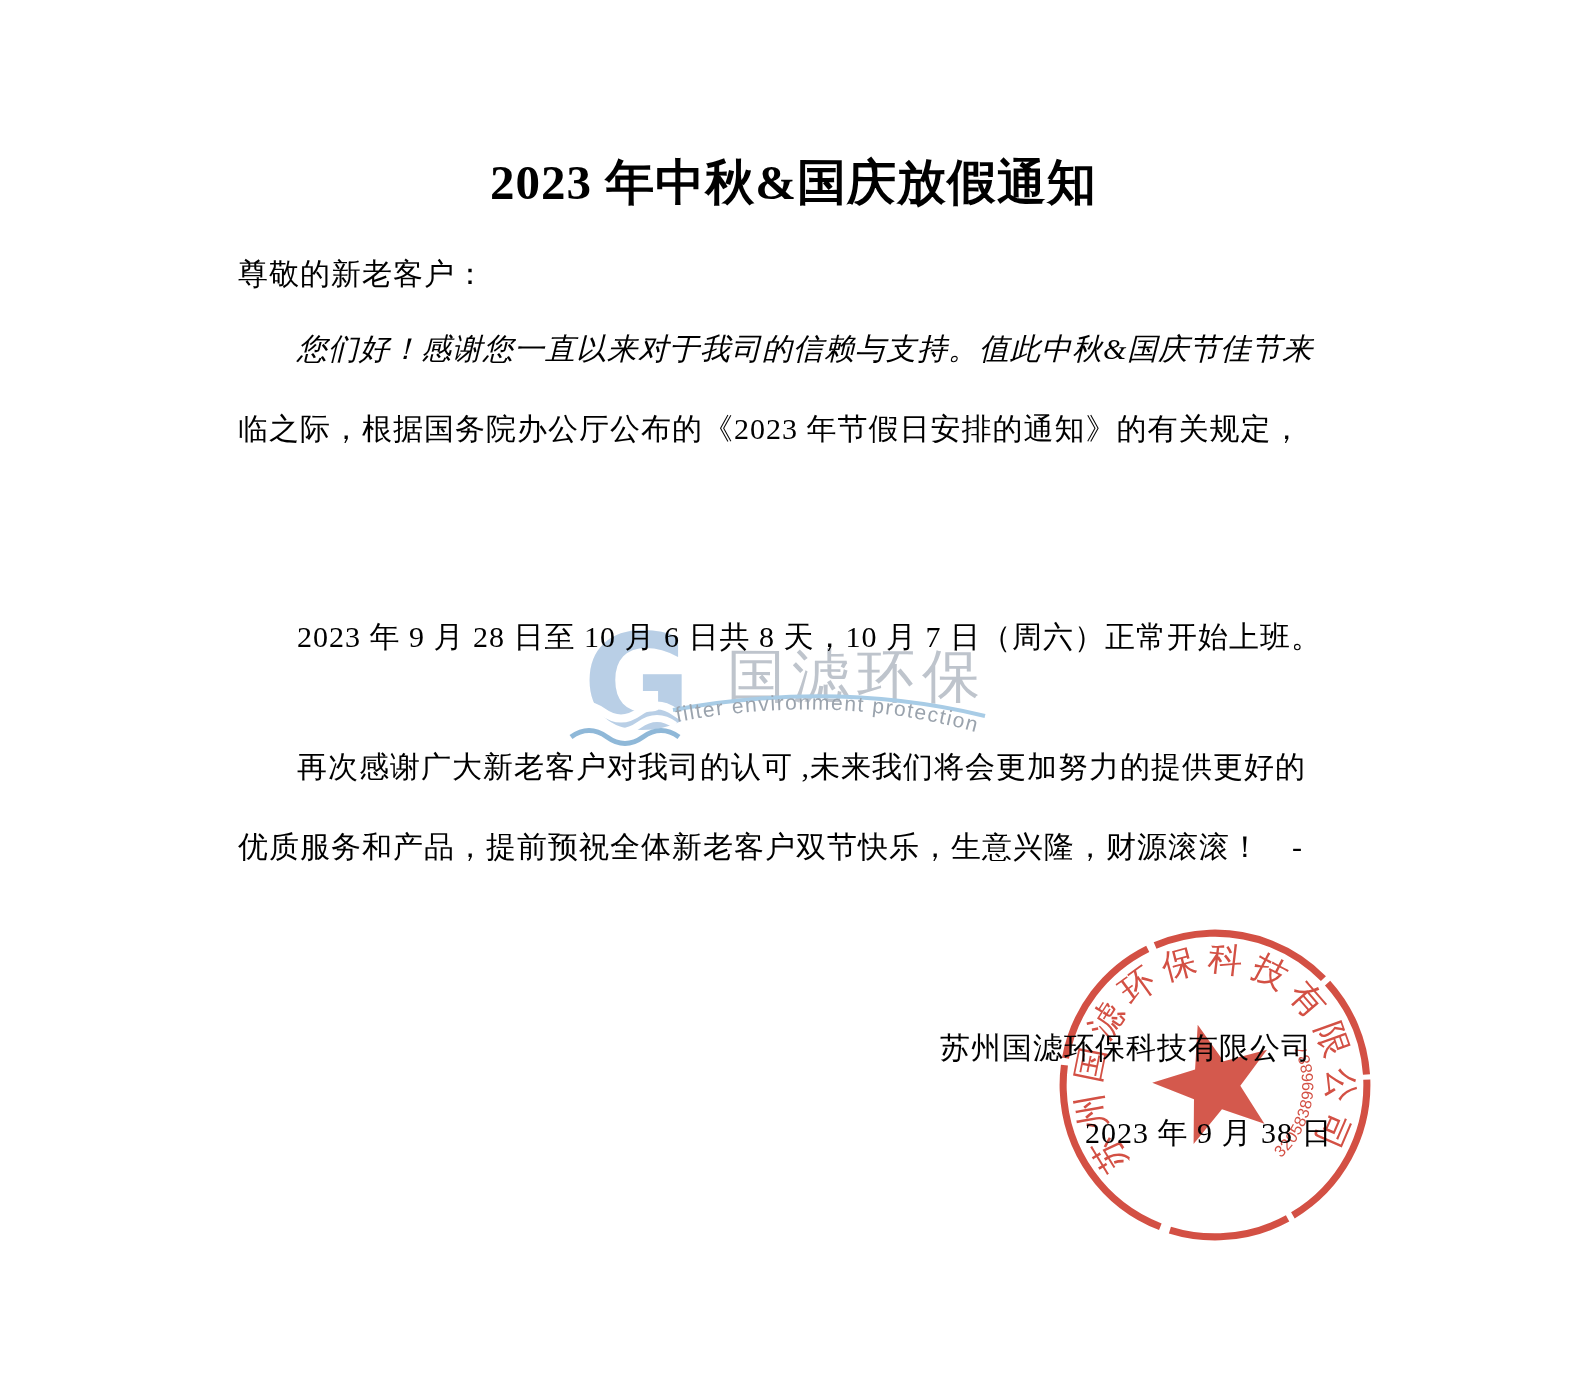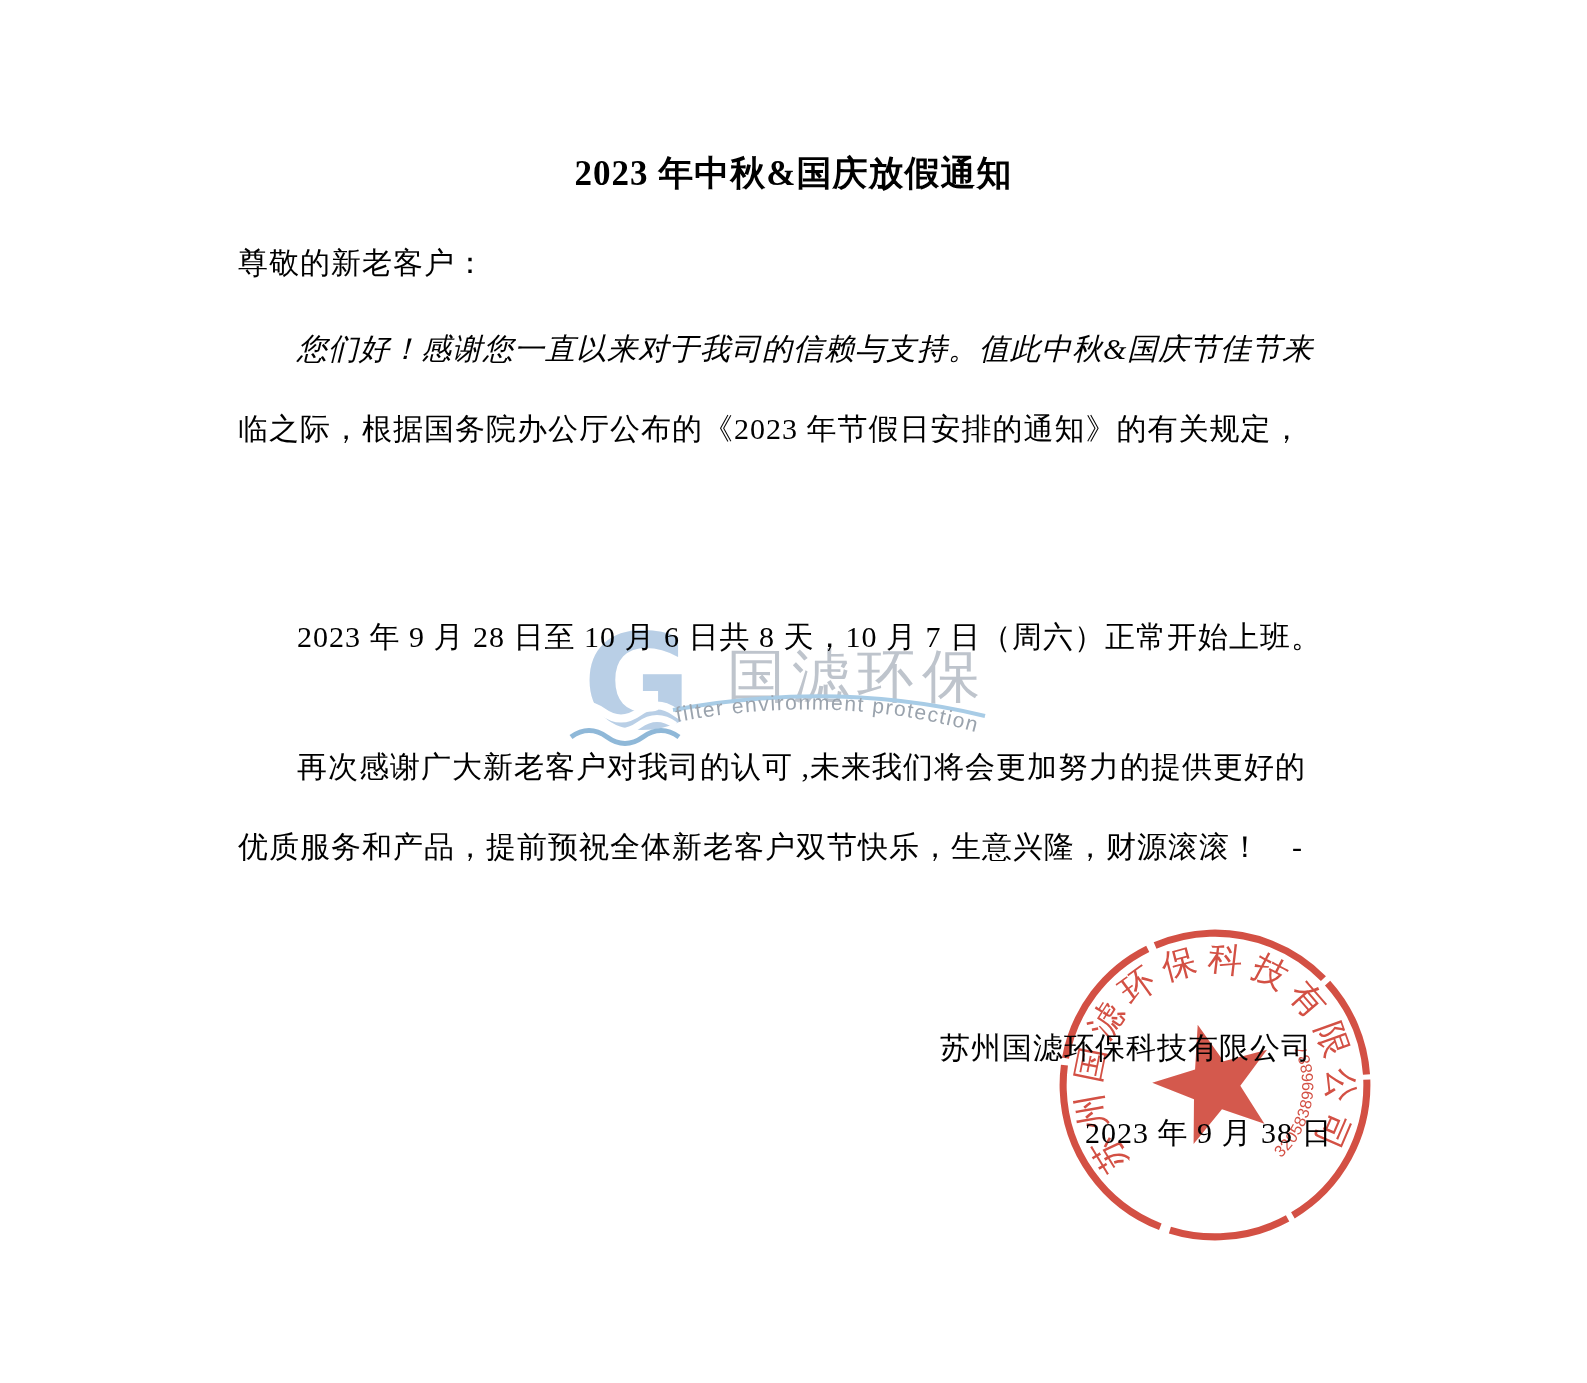--- a/index.html
+++ b/index.html
@@ -15,33 +15,33 @@
     overflow: hidden;
     font-family: "Liberation Serif", "DejaVu Serif", serif;
     color: #000000;
   }
   .doc-title {
     position: absolute;
     top: 150px;
     left: 0;
     right: 0;
     text-align: center;
-    font-size: 35px;
+    font-size: 49px;
     font-weight: 700;
     letter-spacing: 1px;
     z-index: 2;
   }
   .text-line {
     position: absolute;
     font-size: 30px;
     white-space: pre;
     z-index: 2;
     letter-spacing: 1px;
   }
-  .salutation { left: 238px; top: 243px; }
+  .salutation { left: 238px; top: 254px; }
   .p1l1 { left: 297px; top: 329px; font-style: italic; }
   .p1l2 { left: 238px; top: 409px; }
   .p1l3 { left: 238px; top: 489px; }
   .schedule { left: 297px; top: 617px; }
   .p2l1 { left: 297px; top: 747px; }
   .p2l2 { left: 238px; top: 827px; }
   .sig-company { left: 940px; top: 1028px; }
   .sig-date { left: 1085px; top: 1113px; }
 
   .watermark {

